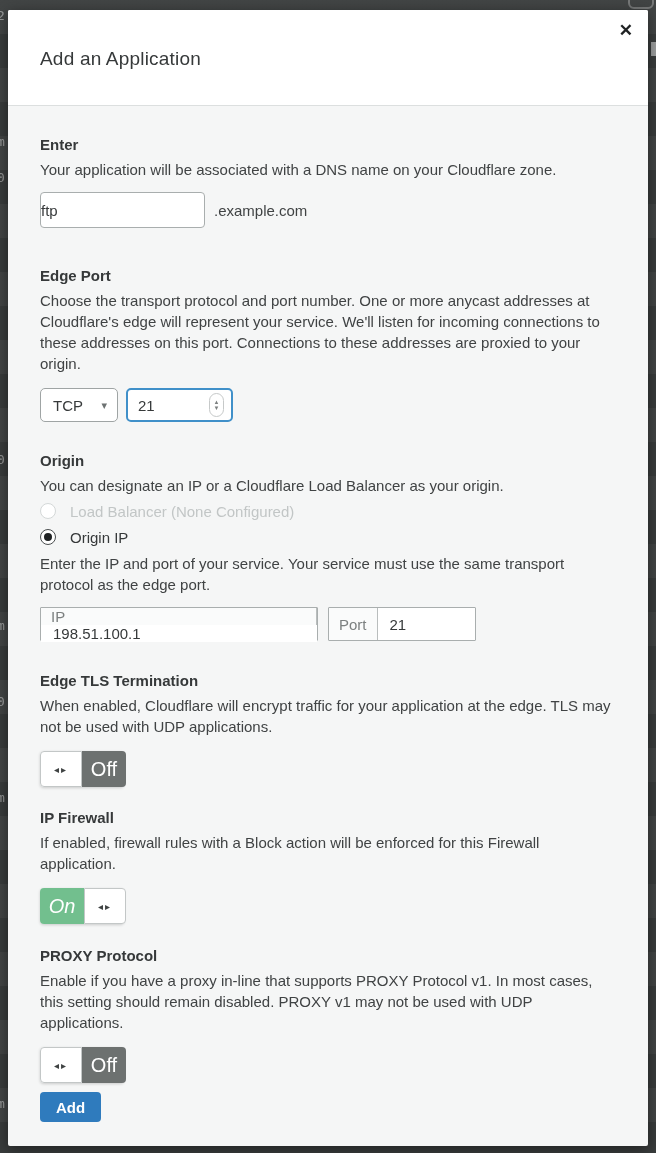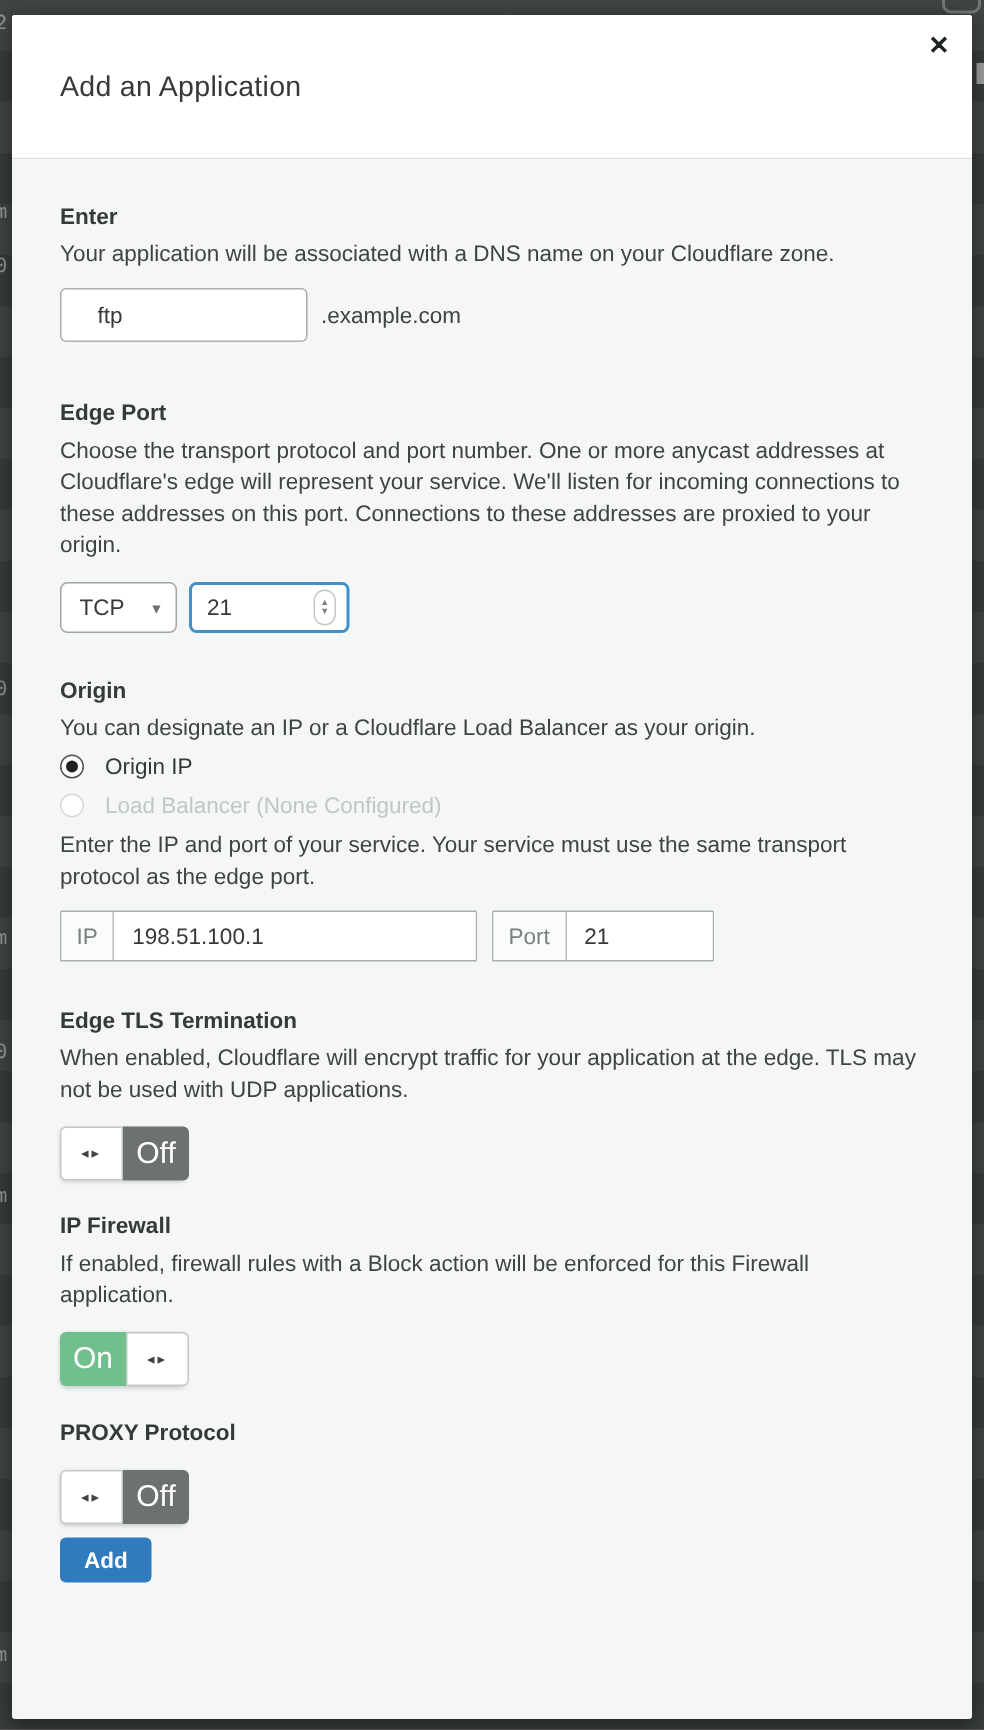--- a/index.html
+++ b/index.html
@@ -55,21 +55,21 @@
 
   .mt27{ margin-top:37px; } .mt28{ margin-top:28px; } .mt29{ margin-top:29px; }
   .mt20{ margin-top:20px; } .mt21{ margin-top:21px; }
   .mt14{ margin-top:14px; } .mt12{ margin-top:12px; } .mt5{ margin-top:5px; }
 
   .row{ display:flex; align-items:center; }
 
   .text-input{
     height:36px; width:165px; background:#fff;
     border:1px solid #a9aeae; border-radius:4px;
-    padding:0 24px; font-size:15px; color:#36393a;
+    padding:0 0; font-size:15px; color:#36393a;
     font-family:"Liberation Sans", sans-serif;
   }
   .domain-suffix{ margin-left:9px; color:#404344; }
 
   .select{
     width:78px; height:34px; background:#fff;
     border:1px solid #9fa4a4; border-radius:5px;
     display:flex; align-items:center; justify-content:space-between;
     padding:0 10px 0 12px; color:#36393a; cursor:pointer;
   }
@@ -109,38 +109,38 @@
     border:1px solid #a9aeae; border-radius:1px;
   }
   .field-group .prefix{
     display:flex; align-items:center; padding:0 10px;
     color:#7c8080; background:#fafbfb; border-right:1px solid #b9bdbd;
   }
   .field-group input{
     border:none; outline:none; padding:0 12px; font-size:15px; color:#36393a;
     font-family:"Liberation Sans", sans-serif; width:100%;
   }
-  .fg-ip{ width:278px; } .fg-port{ width:148px; margin-left:10px; }
+  .fg-ip{ width:278px;flex-direction:column; } .fg-port{ width:148px; margin-left:10px; }
 
   .toggle{
     display:flex; width:84px; height:36px; border-radius:4px;
     box-shadow:0 1px 3px rgba(0,0,0,0.18); cursor:pointer;
   }
   .toggle .handle{
     flex:none; width:42px; background:#fff; border:1px solid #c3c7c7;
     display:flex; align-items:center; justify-content:center;
     color:#3f4343; font-size:10px; letter-spacing:2px;
   }
   .toggle .seg{
     flex:none; width:44px; display:flex; align-items:center; justify-content:center;
     color:#fff; font-size:20px;
   }
   .toggle.off .handle{ border-radius:4px 0 0 4px; }
   .toggle.off .seg{ background:#6d7170; border-radius:0 4px 4px 0; }
-  .toggle.on .seg{ background:#72bf8e; border-radius:4px 0 0 4px; }
+  .toggle.on .seg{ background:#72bf8e; border-radius:4px 0 0 4px;font-style:italic; }
   .toggle.on .handle{ border-radius:0 4px 4px 0; }
 
   .footer-row{ display:flex; justify-content:flex-start; margin-top:9px; }
   .btn-add{
     min-width:58px; height:30px; padding:0 16px;
     background:#2f7bbd; color:#fff; border:none; border-radius:4px;
     font-size:15px; font-weight:700; cursor:pointer;
     font-family:"Liberation Sans", sans-serif;
   }
 </style>
@@ -187,26 +187,26 @@
           <span class="stepper">
             <span>▲</span>
             <span>▼</span>
           </span>
         </div>
       </div>
 
       <div class="section-label mt28">Origin</div>
       <div class="desc">You can designate an IP or a Cloudflare Load Balancer as your origin.</div>
       <div class="radio-row">
+        <span class="radio disabled"></span>
+        <span class="radio-label disabled">Load Balancer (None Configured)</span>
+      </div>
+      <div class="radio-row">
         <span class="radio selected"></span>
         <span class="radio-label">Origin IP</span>
-      </div>
-      <div class="radio-row">
-        <span class="radio disabled"></span>
-        <span class="radio-label disabled">Load Balancer (None Configured)</span>
       </div>
       <div class="desc mt5">Enter the IP and port of your service. Your service must use the same transport protocol as the edge port.</div>
       <div class="field-row mt12">
         <div class="field-group fg-ip">
           <span class="prefix">IP</span>
           <input type="text" value="198.51.100.1" style="">
         </div>
         <div class="field-group fg-port">
           <span class="prefix">Port</span>
           <input type="text" value="21" style="">
@@ -227,20 +227,21 @@
       <div class="desc">If enabled, firewall rules with a Block action will be enforced for this Firewall application.</div>
       <div class="toggle on mt14">
         <span class="seg">On</span>
         <span class="handle">
             <span>◂</span>
             <span>▸</span>
           </span>
       </div>
 
       <div class="section-label mt21">PROXY Protocol</div>
+      <div class="desc">Enable if you have a proxy in-line that supports PROXY Protocol v1. In most cases, this setting should remain disabled. PROXY v1 may not be used with UDP applications.</div>
       <div class="toggle off mt14">
         <span class="handle">
             <span>◂</span>
             <span>▸</span>
           </span>
         <span class="seg">Off</span>
       </div>
 
       <div class="footer-row">
         <button class="btn-add">Add</button>

